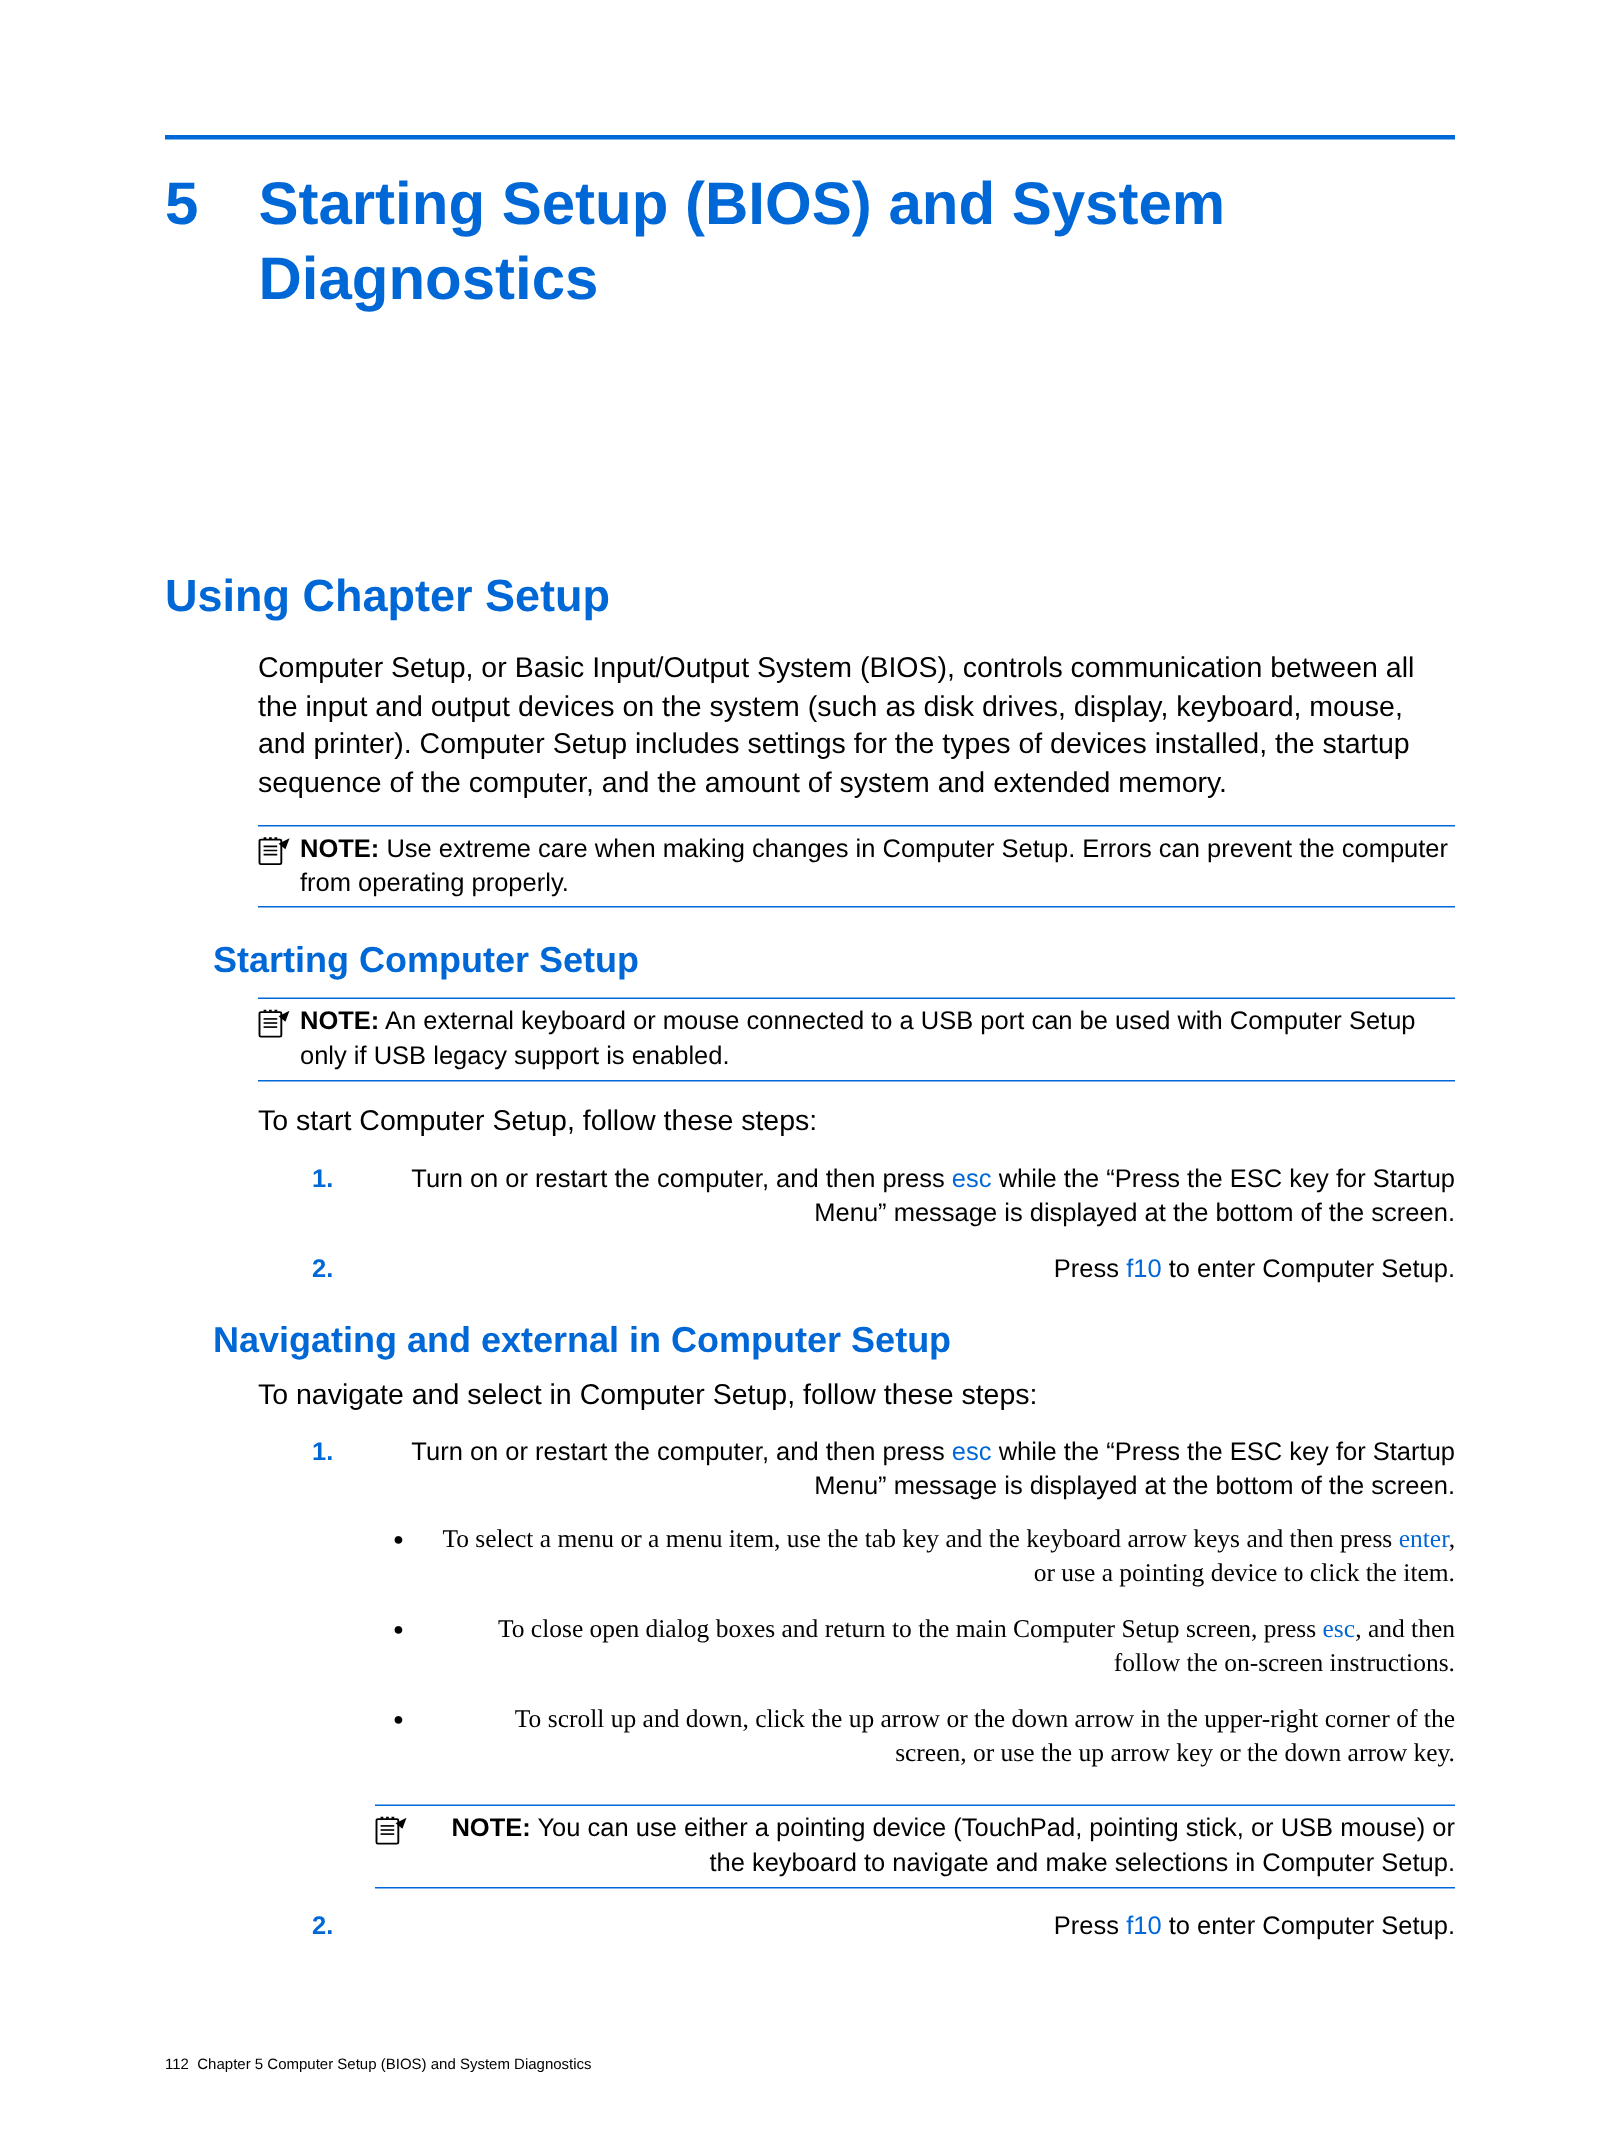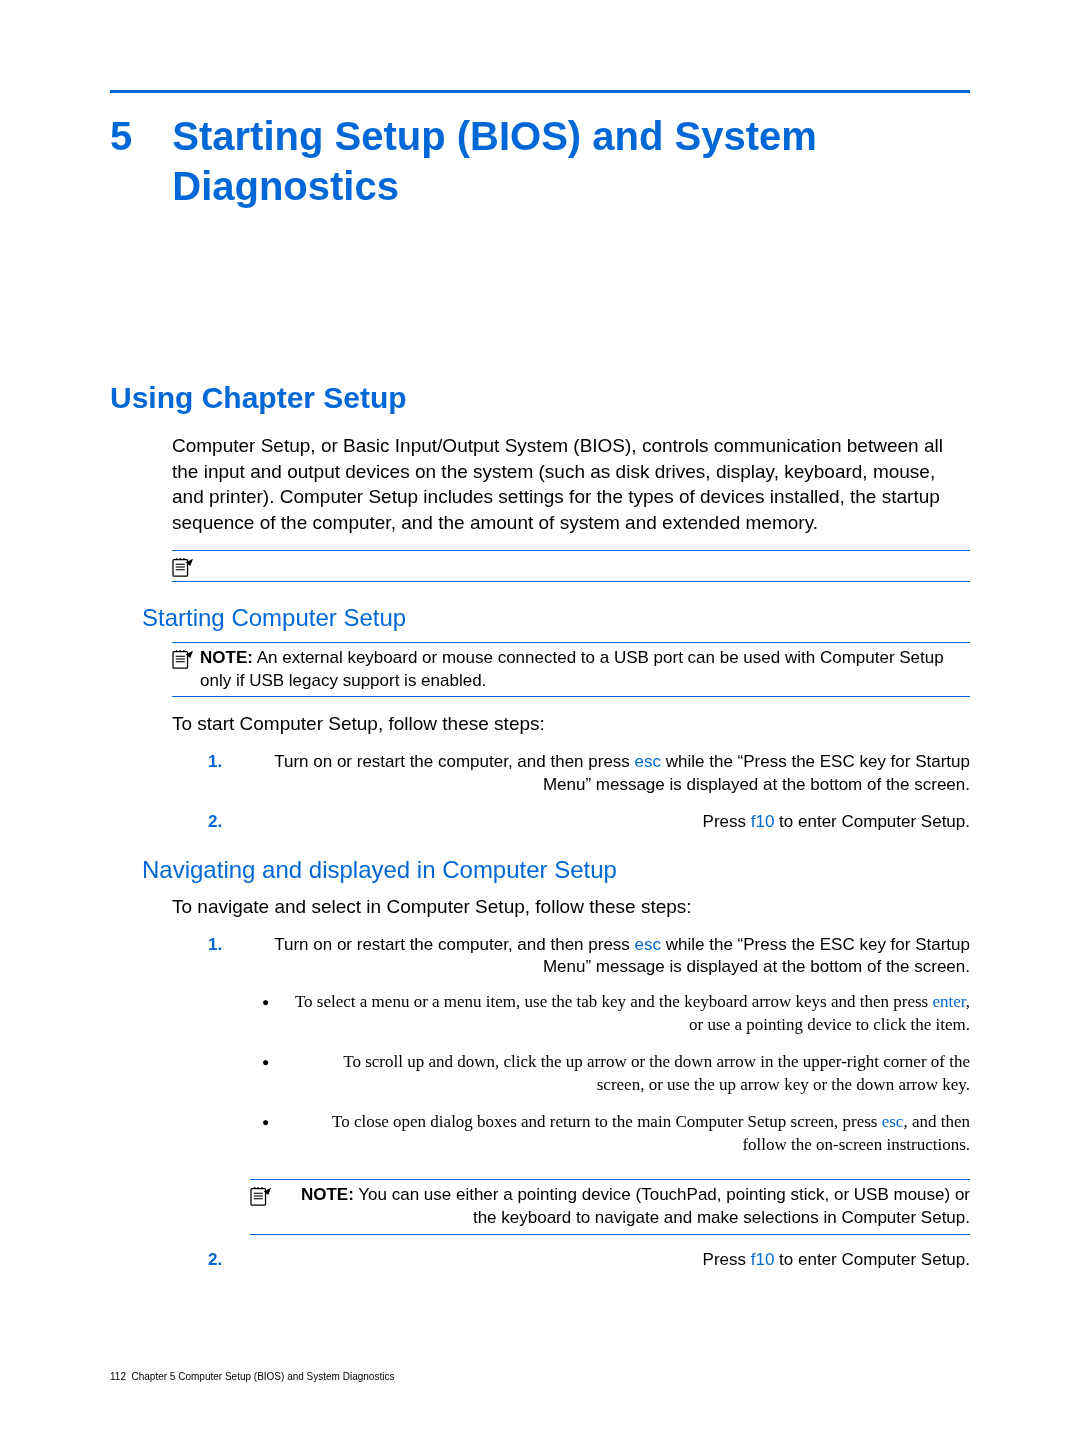--- a/index.html
+++ b/index.html
@@ -30,21 +30,21 @@
   .chapter-title { flex: 1; }
   h2.section {
     color: #0068d6;
     font-size: 30px;
     font-weight: bold;
     margin-bottom: 18px;
   }
   h3.subsection {
     color: #0068d6;
     font-size: 24px;
-    font-weight: normal;
+    font-weight: bold;
     margin: 22px 0 10px 32px;
   }
   .body-text {
     font-size: 19px;
     line-height: 1.35;
     margin-left: 62px;
     margin-bottom: 14px;
   }
   .note-box {
     margin-left: 62px;
@@ -132,20 +132,24 @@
   <span class="note-icon">
     <svg viewBox="0 0 24 22">
       <rect x="1" y="3" width="16" height="18" rx="1" fill="none" stroke="#000" stroke-width="1.4"></rect>
       <path d="M4 2 h2 M8 2 h2 M12 2 h2" stroke="#000" stroke-width="1.4"></path>
       <line x1="4" y1="8" x2="14" y2="8" stroke="#000" stroke-width="1.2"></line>
       <line x1="4" y1="11" x2="14" y2="11" stroke="#000" stroke-width="1.2"></line>
       <line x1="4" y1="14" x2="14" y2="14" stroke="#000" stroke-width="1.2"></line>
       <path d="M15 6 L23 2 L20 10 Z" fill="#000"></path>
     </svg>
   </span>
+  <div class="note-content">
+    <span class="note-label">NOTE:</span>
+    <span>Use extreme care when making changes in Computer Setup. Errors can prevent the computer from operating properly.</span>
+  </div>
 </div>
 
 <h3 class="subsection">Starting Computer Setup</h3>
 
 <div class="note-box">
   <span class="note-icon">
     <svg viewBox="0 0 24 22">
       <rect x="1" y="3" width="16" height="18" rx="1" fill="none" stroke="#000" stroke-width="1.4"></rect>
       <path d="M4 2 h2 M8 2 h2 M12 2 h2" stroke="#000" stroke-width="1.4"></path>
       <line x1="4" y1="8" x2="14" y2="8" stroke="#000" stroke-width="1.2"></line>
@@ -164,35 +168,35 @@
 
 <ol class="steps">
   <li>
     <span>Turn on or restart the computer, and then press </span><span class="key">esc</span><span> while the “Press the ESC key for Startup Menu” message is displayed at the bottom of the screen.</span>
   </li>
   <li>
     <span>Press </span><span class="key">f10</span><span> to enter Computer Setup.</span>
   </li>
 </ol>
 
-<h3 class="subsection">Navigating and displayed in Computer Setup</h3>
+<h3 class="subsection">Navigating and external in Computer Setup</h3>
 
 <p class="body-text">To navigate and select in Computer Setup, follow these steps:</p>
 
 <ol class="steps">
   <li>
     <span>Turn on or restart the computer, and then press </span><span class="key">esc</span><span> while the “Press the ESC key for Startup Menu” message is displayed at the bottom of the screen.</span>
     <ul class="bullets">
       <li>
         <span>To select a menu or a menu item, use the tab key and the keyboard arrow keys and then press </span><span class="key">enter</span><span>, or use a pointing device to click the item.</span>
       </li>
-      <li>To scroll up and down, click the up arrow or the down arrow in the upper-right corner of the screen, or use the up arrow key or the down arrow key.</li>
       <li>
         <span>To close open dialog boxes and return to the main Computer Setup screen, press </span><span class="key">esc</span><span>, and then follow the on-screen instructions.</span>
       </li>
+      <li>To scroll up and down, click the up arrow or the down arrow in the upper-right corner of the screen, or use the up arrow key or the down arrow key.</li>
     </ul>
     <div class="note-box note-indent" style="margin-left:0; margin-top:22px;">
       <span class="note-icon">
         <svg viewBox="0 0 24 22">
           <rect x="1" y="3" width="16" height="18" rx="1" fill="none" stroke="#000" stroke-width="1.4"></rect>
           <path d="M4 2 h2 M8 2 h2 M12 2 h2" stroke="#000" stroke-width="1.4"></path>
           <line x1="4" y1="8" x2="14" y2="8" stroke="#000" stroke-width="1.2"></line>
           <line x1="4" y1="11" x2="14" y2="11" stroke="#000" stroke-width="1.2"></line>
           <line x1="4" y1="14" x2="14" y2="14" stroke="#000" stroke-width="1.2"></line>
           <path d="M15 6 L23 2 L20 10 Z" fill="#000"></path>

